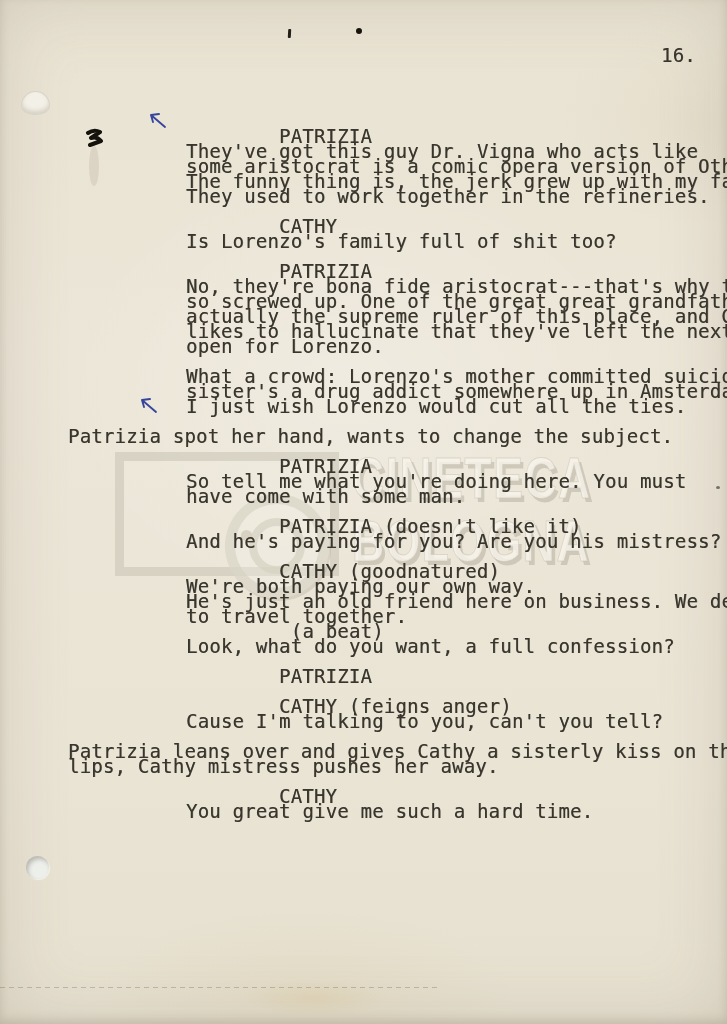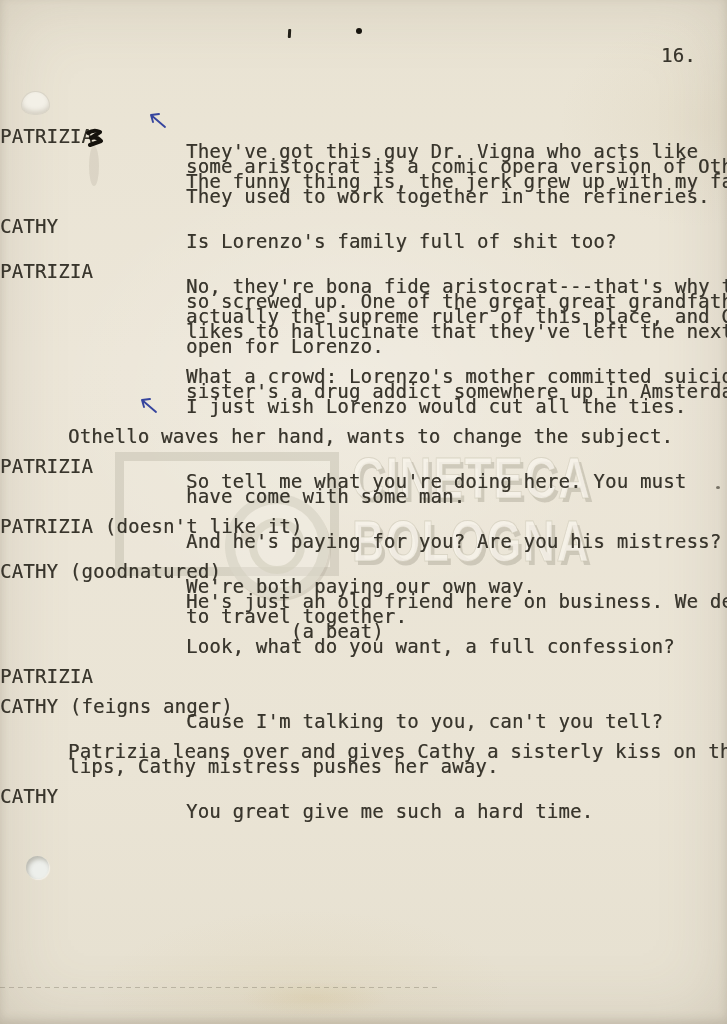--- a/index.html
+++ b/index.html
@@ -20,21 +20,21 @@
   .typed{
     font-size:19px;
     line-height:15px;
     letter-spacing:0.2px;
     color:#38352c;
     text-shadow:0.4px 0.4px 0.6px rgba(52,48,40,0.55);
   }
   .content{position:absolute;left:0;top:0;width:727px;padding-top:129px;z-index:3;}
   .block{margin-top:15px;}
   .block:first-child{margin-top:0;}
-  .char-name{white-space:pre;}
+  .char-name{margin-left:279px;white-space:pre;}
   .dialogue-lines{margin:0 0 0 186px;white-space:pre;font:inherit;letter-spacing:inherit;}
   .action-lines{margin:0 0 0 68px;white-space:pre;font:inherit;letter-spacing:inherit;}
   .page-number{position:absolute;left:661px;top:48px;z-index:3;}
   
   .watermark{position:absolute;left:0;top:0;width:594px;height:1024px;z-index:1;pointer-events:none;}
   .wm-frame{
     position:absolute;left:115px;top:452px;width:206px;height:106px;
     border:9px solid rgba(186,180,163,0.40);
     background:rgba(255,255,255,0.05);
   }
@@ -149,21 +149,21 @@
 so screwed up. One of the great great grandfathers was
 actually the supreme ruler of this place, and Giulio
 likes to hallucinate that they've left the next spot
 open for Lorenzo.
 
 What a crowd: Lorenzo's mother committed suicide, his
 sister's a drug addict somewhere up in Amsterdam---
 I just wish Lorenzo would cut all the ties.</pre>
       </div>
       <div class="block action">
-        <pre class="action-lines">Othello waves her hand, wants to change the subject.</pre>
+        <pre class="action-lines">Patrizia spot her hand, wants to change the subject.</pre>
       </div>
       <div class="block dialogue">
         <div class="char-name">PATRIZIA</div>
         <pre class="dialogue-lines">So tell me what you're doing here. You must
 have come with some man.</pre>
       </div>
       <div class="block dialogue">
         <div class="char-name">PATRIZIA (doesn't like it)</div>
         <pre class="dialogue-lines">And he's paying for you? Are you his mistress?</pre>
       </div>

